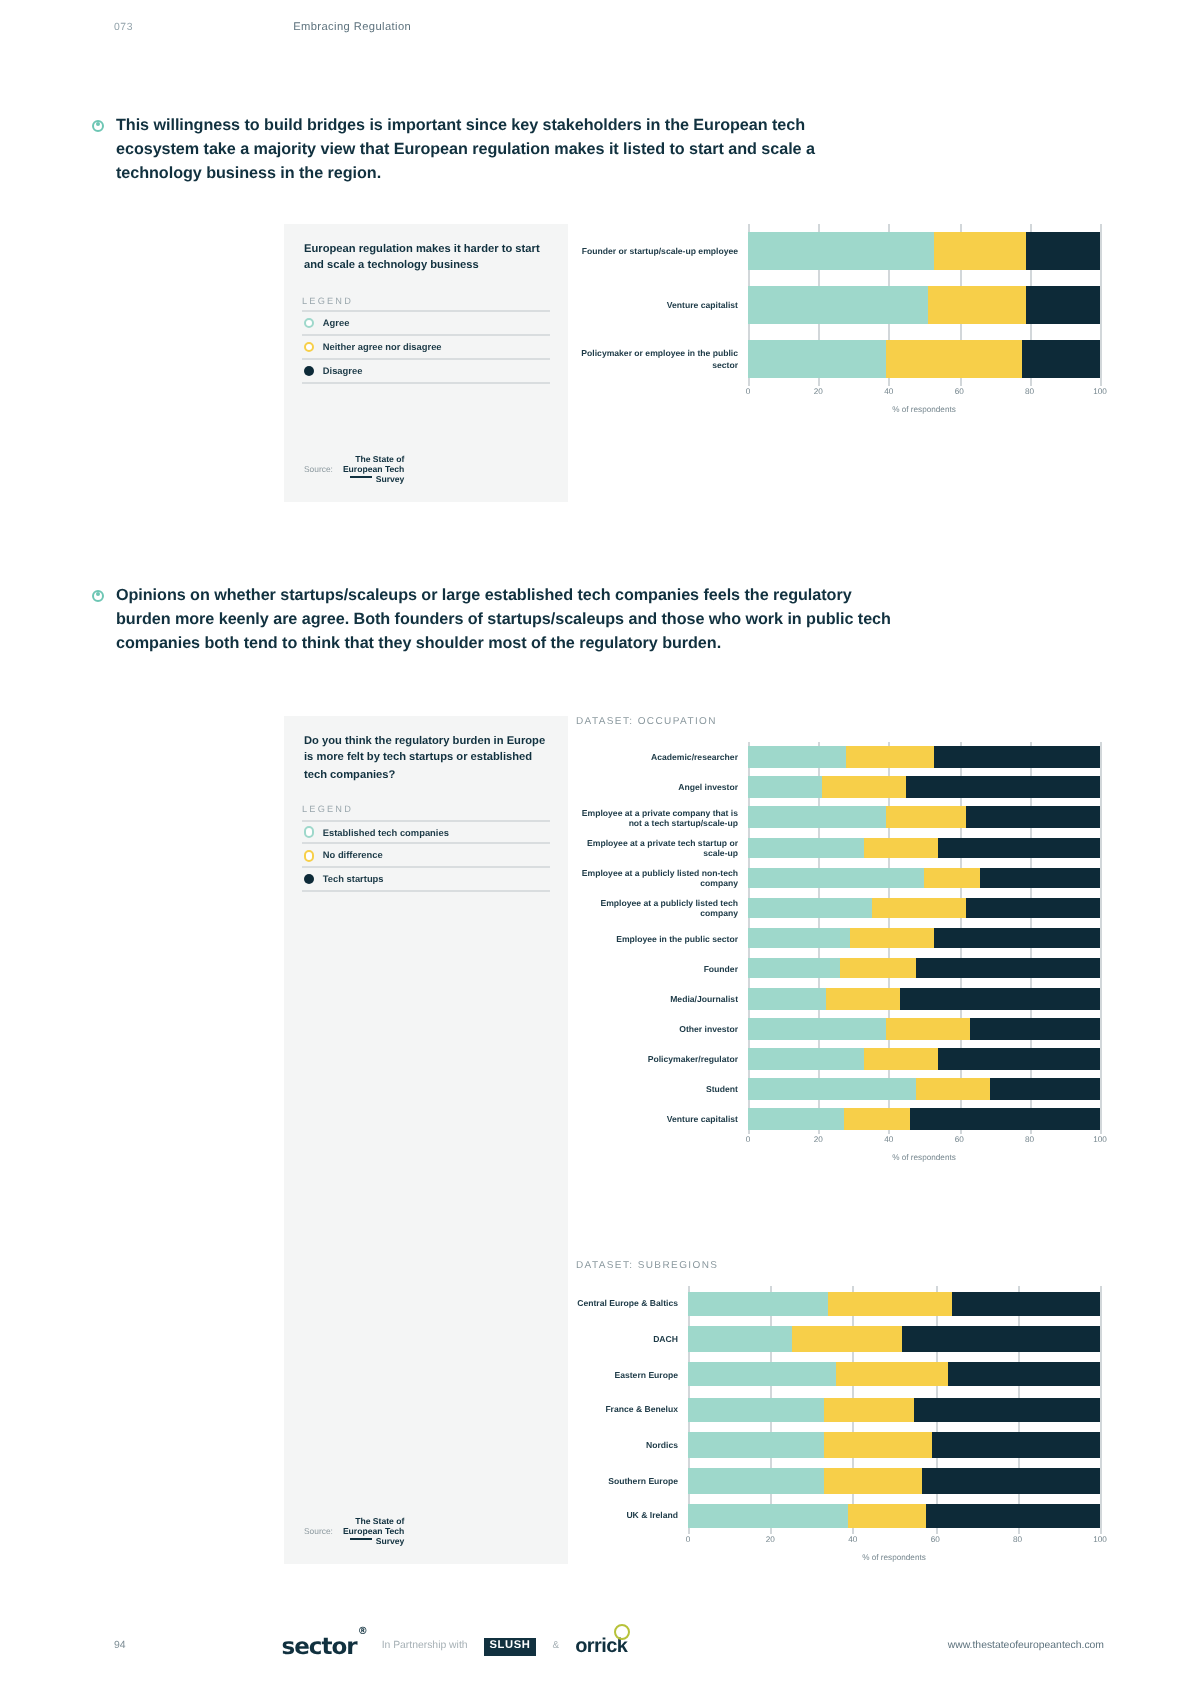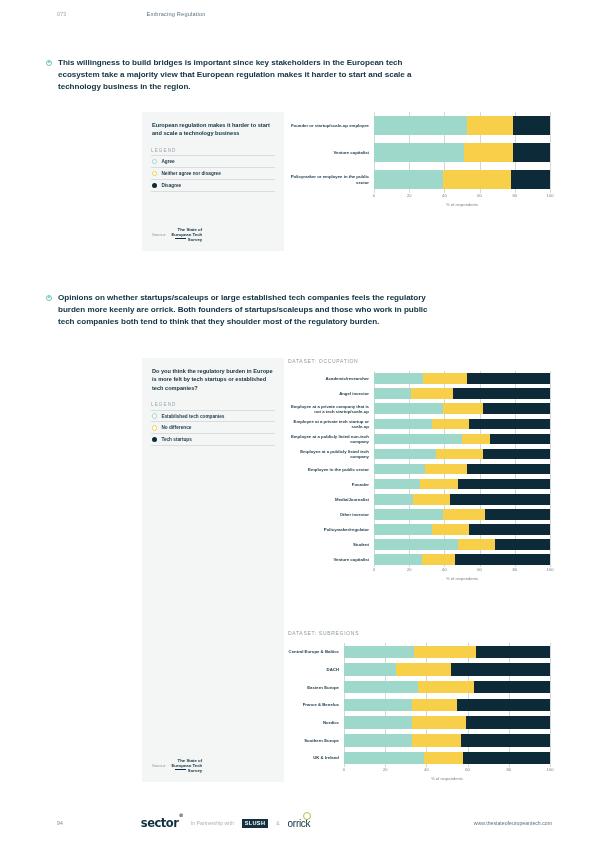--- a/index.html
+++ b/index.html
@@ -151,21 +151,21 @@
   .atomico sup {
     font-size: 5px; position: relative; top: -5px; left: 0.5px;
   }
   .partner-text { font-size: 5.2px; color: #a7b1b6; }
   .slush {
     background: #11313f; color: #ffffff; font-size: 5.6px; font-weight: 800;
     padding: 1.5px 3px; letter-spacing: .3px;
   }
   .amp { font-size: 5px; color: #a7b1b6; }
   .orrick {
-    position: relative; font-size: 10px; font-weight: 400;
+    position: relative; font-size: 10px; font-weight: 700;
     color: #11313f; letter-spacing: -0.3px;
   }
   .orrick .ring-o {
     position: absolute; top: -6px; right: -1px;
     width: 8px; height: 8px; border-radius: 50%;
     border: 1.6px solid #b7c23a; background: transparent;
   }
   .weburl {
     margin-left: auto; margin-right: 48px;
     font-size: 5.2px; color: #5d727d;
@@ -176,21 +176,21 @@
 
 <div class="page">
 
   <div class="top-header">
     <span class="pageno">073</span>
     <span class="section-name">Embracing Regulation</span>
   </div>
 
   <div class="para" id="para1">
     <span class="bullet"></span>
-    <p>This willingness to build bridges is important since key stakeholders in the European tech ecosystem take a majority view that European regulation makes it harder to start and scale a technology business in the region.</p>
+    <p>This willingness to build bridges is important since key stakeholders in the European tech ecosystem take a majority view that European regulation makes it listed to start and scale a technology business in the region.</p>
   </div>
 
   <div class="chart-block">
     <div class="left-panel" style="left:142px; top:112px; width:142px; height:139px;">
       <div class="lp-title">European regulation makes it harder to start and scale a technology business</div>
       <div class="legend">
         <div class="legend-head">LEGEND</div>
         <div class="legend-row">
           <span class="swatch ring" style="border:1.1px solid #9ed8cb;"></span>
           <span class="legend-label">Agree</span>
@@ -261,21 +261,21 @@
           <span class="tick" style="left: 60%;">60</span>
           <span class="tick" style="left: 80%;">80</span>
           <span class="tick" style="left: 100%;">100</span>
         </div>
         <div class="axis-title" style="--labelw: 86px;">% of respondents</div>
       </div>
   </div>
 
   <div class="para" id="para2">
     <span class="bullet"></span>
-    <p>Opinions on whether startups/scaleups or large established tech companies feels the regulatory burden more keenly are orrick. Both founders of startups/scaleups and those who work in public tech companies both tend to think that they shoulder most of the regulatory burden.</p>
+    <p>Opinions on whether startups/scaleups or large established tech companies feels the regulatory burden more keenly are agree. Both founders of startups/scaleups and those who work in public tech companies both tend to think that they shoulder most of the regulatory burden.</p>
   </div>
 
   <div class="chart-block">
     <div class="left-panel" style="left:142px; top:358px; width:142px; height:424px;">
       <div class="lp-title">Do you think the regulatory burden in Europe is more felt by tech startups or established tech companies?</div>
       <div class="legend">
         <div class="legend-head">LEGEND</div>
         <div class="legend-row">
           <span class="swatch ring" style="border:1.1px solid #9ed8cb;"></span>
           <span class="legend-label">Established tech companies</span>

